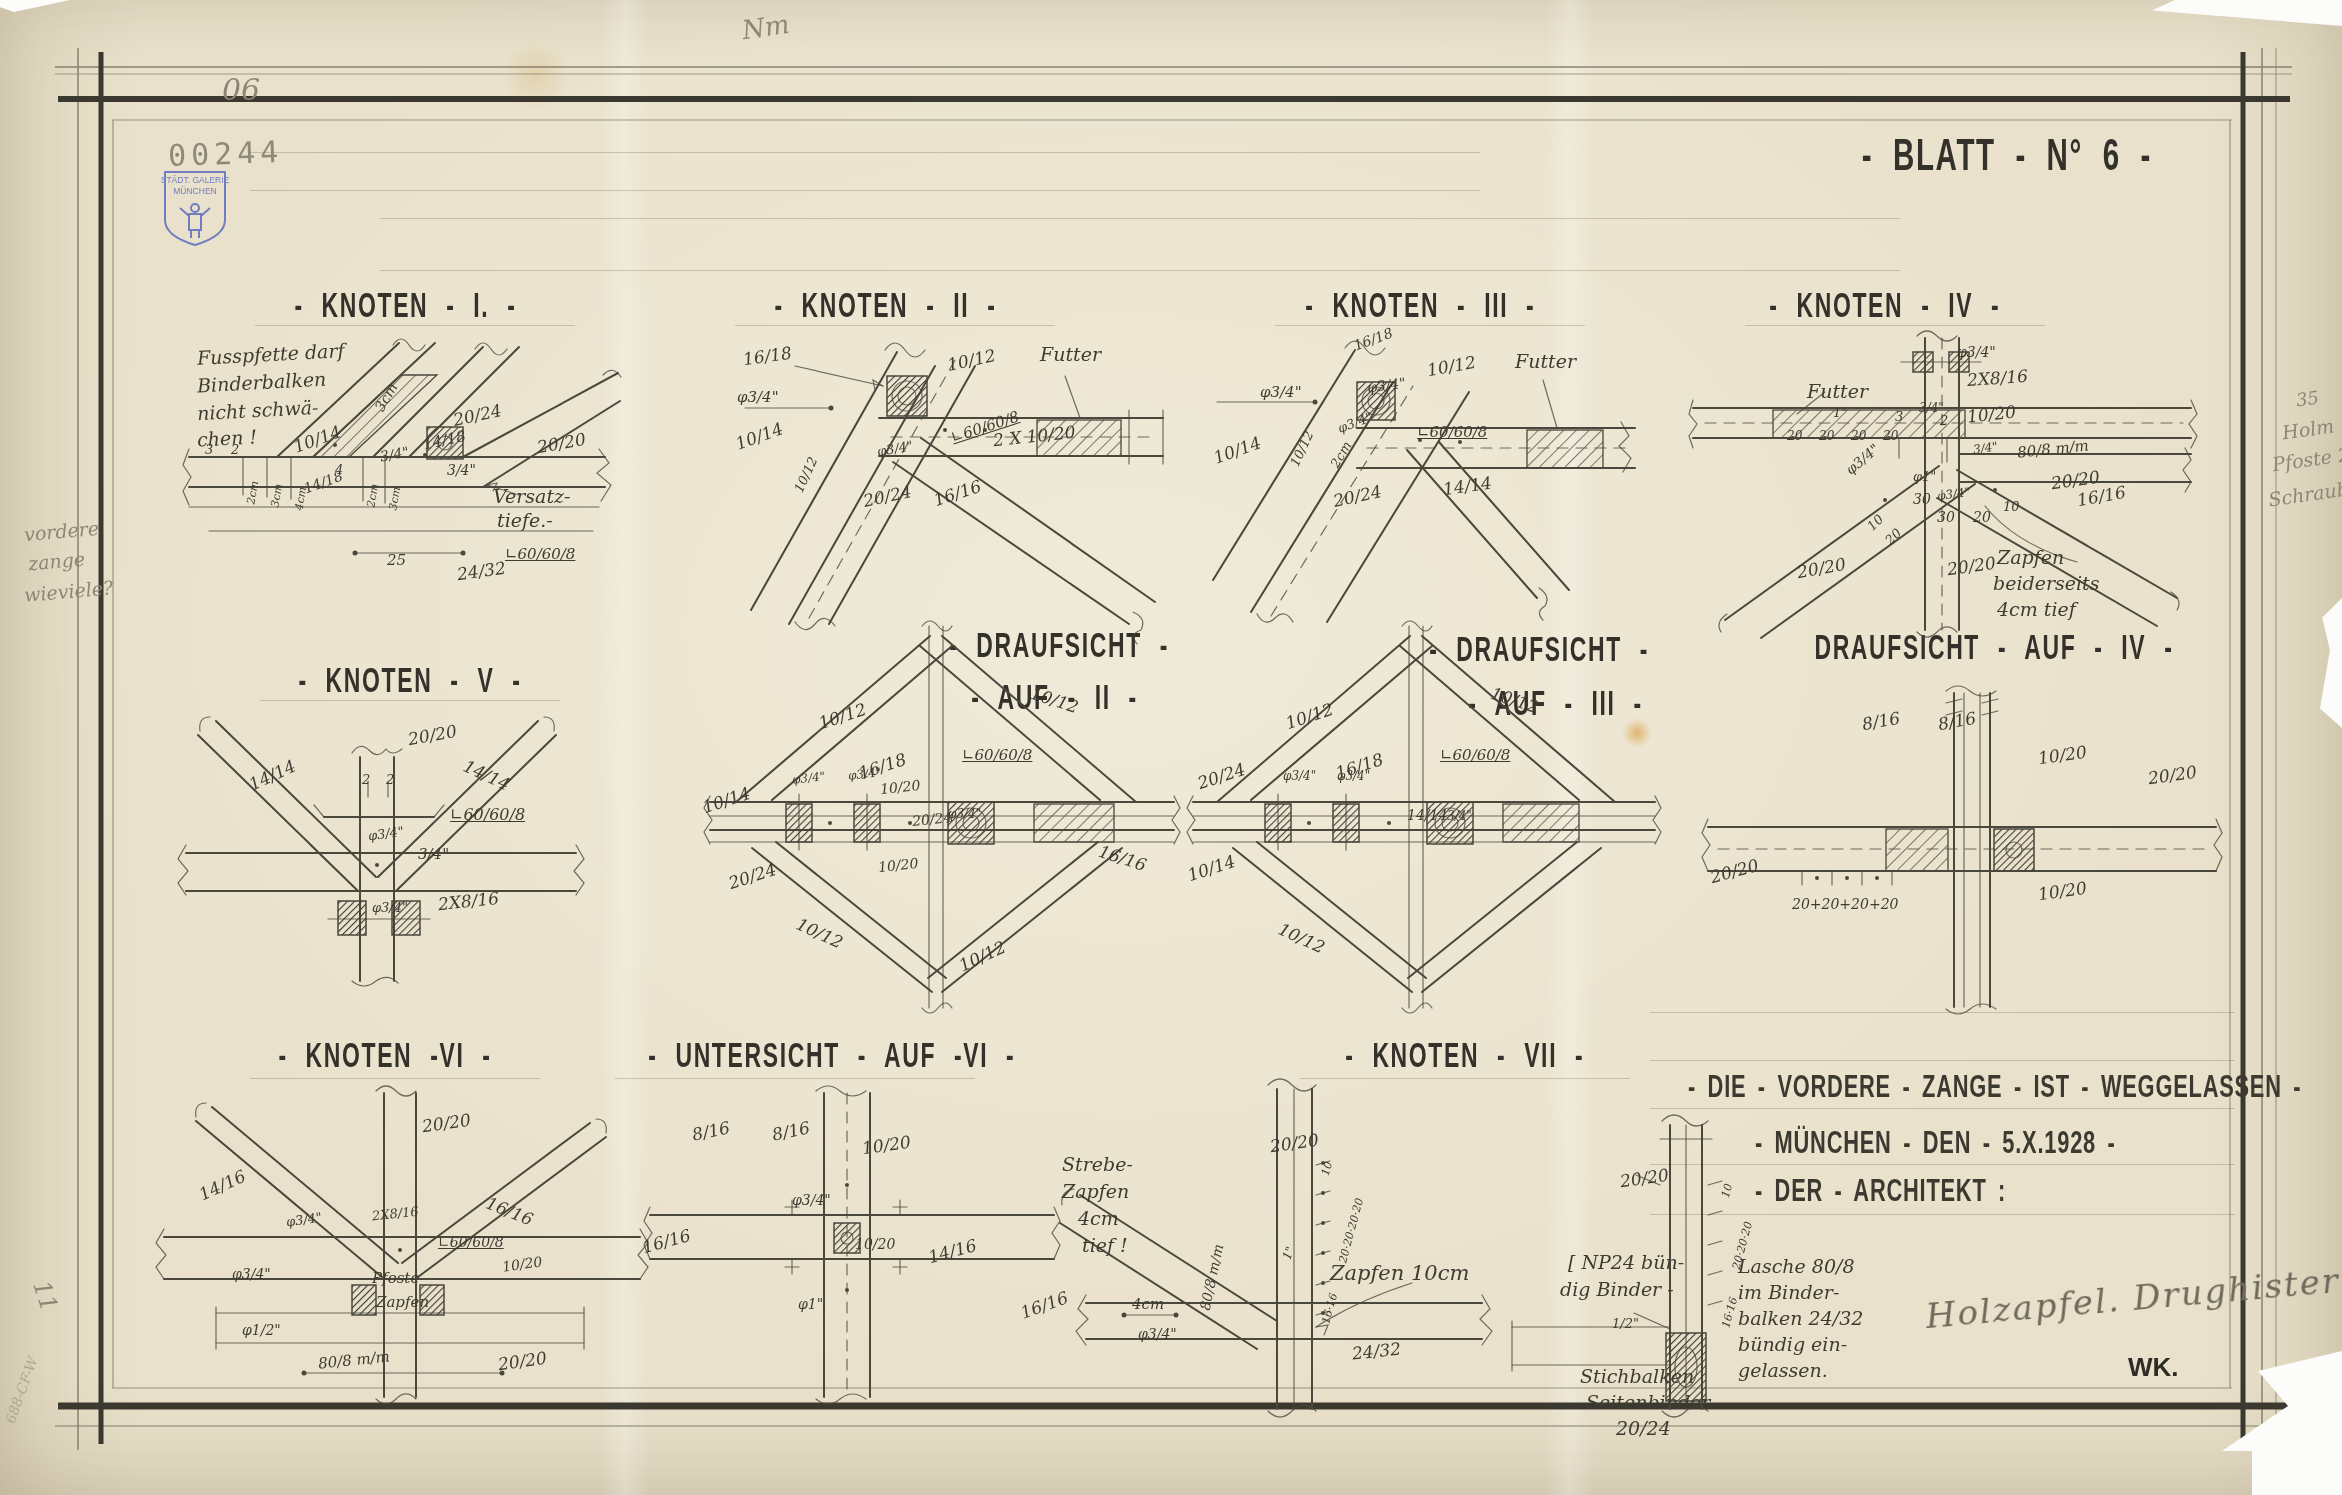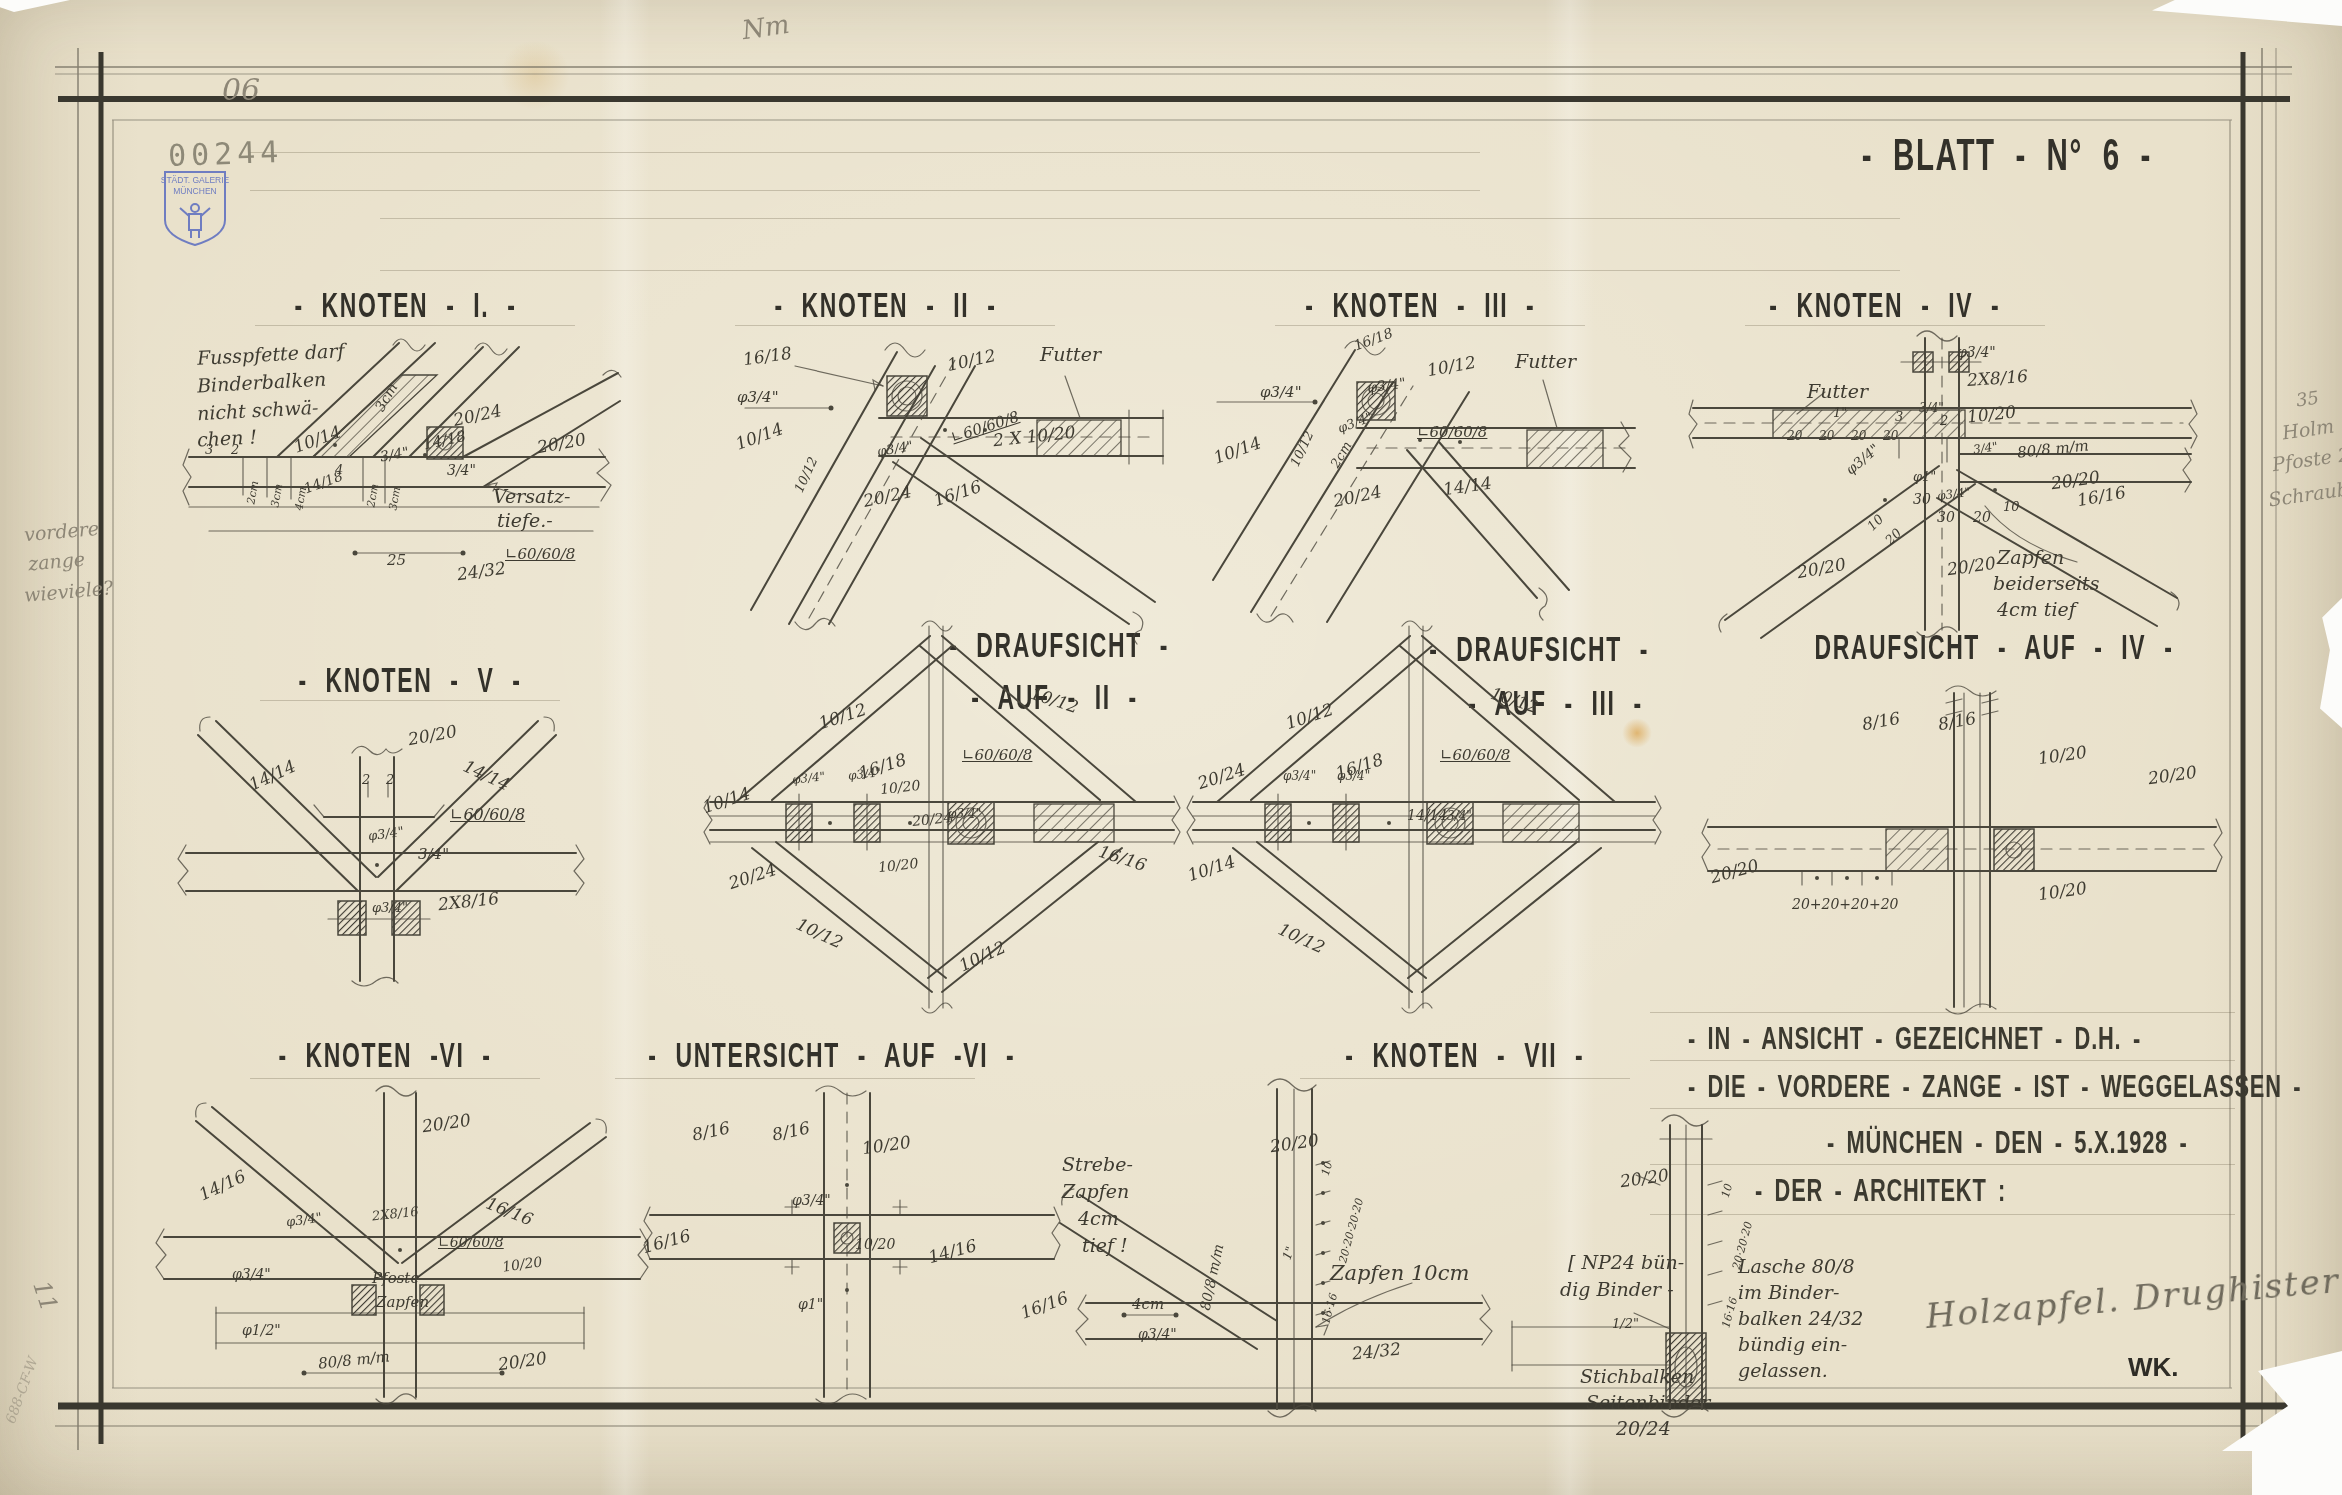--- a/index.html
+++ b/index.html
@@ -666,23 +666,22 @@
       <span class="lbl hand" style="left: 560px; top: 292px;">Stichbalken</span>
       <span class="lbl hand" style="left: 566px; top: 318px;">Seitenbinder</span>
       <span class="lbl hand" style="left: 596px; top: 344px;">20/24</span>
       <span class="lbl hand" style="left: 718px; top: 182px;">Lasche 80/8</span>
       <span class="lbl hand" style="left: 718px; top: 208px;">im Binder-</span>
       <span class="lbl hand" style="left: 718px; top: 234px;">balken 24/32</span>
       <span class="lbl hand" style="left: 718px; top: 260px;">bündig ein-</span>
       <span class="lbl hand" style="left: 718px; top: 286px;">gelassen.</span>
     </div>
 
-  <div class="note" style="left:1688px;top:1023px"><span class="capT">- IN - ANSICHT - GEZEICHNET - D.H. -</span></div>
   <div class="note" style="left:1688px;top:1071px"><span class="capT">- DIE - VORDERE - ZANGE - IST - WEGGELASSEN -</span></div>
-  <div class="note" style="left:1827px;top:1127px"><span class="capT">- MÜNCHEN - DEN - 5.X.1928 -</span></div>
+  <div class="note" style="left:1755px;top:1127px"><span class="capT">- MÜNCHEN - DEN - 5.X.1928 -</span></div>
   <div class="note" style="left:1755px;top:1175px"><span class="capT">- DER - ARCHITEKT :</span></div>
 
   <div class="sig" style="left:1925px;top:1278px">Holzapfel. Drughister</div>
   <div class="mono" style="left:2128px;top:1352px">WK.</div>
 
   <div class="pencil" style="left:2296px;top:388px;font-size:18px;transform:rotate(-8deg)">35</div>
   <div class="pencil" style="left:2282px;top:418px;font-size:19px;transform:rotate(-8deg)">Holm</div>
   <div class="pencil" style="left:2272px;top:448px;font-size:19px;transform:rotate(-8deg)">Pfoste 2</div>
   <div class="pencil" style="left:2268px;top:480px;font-size:19px;transform:rotate(-8deg)">Schrauben 3</div>
   <div class="pencil" style="left:24px;top:520px;font-size:19px;transform:rotate(-5deg)">vordere</div>

